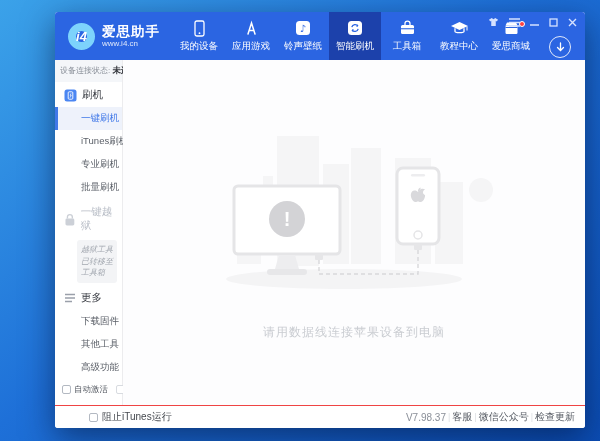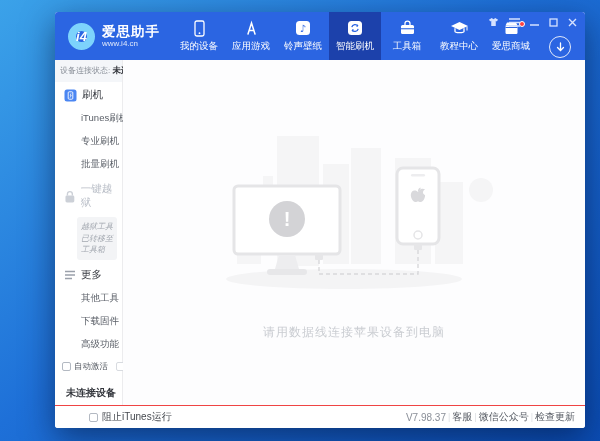--- a/index.html
+++ b/index.html
@@ -205,41 +205,42 @@
         </div>
 
         <div class="menu-group">
           <svg width="13" height="13" viewBox="0 0 13 13">
               <rect x="0.5" y="0.5" width="12" height="12" rx="2.5" fill="#4b86f2"></rect>
               <rect x="4.2" y="2.8" width="4.6" height="7.4" rx="1" fill="none" stroke="#fff" stroke-width="0.9"></rect>
               <path d="M6 8.6 L7.3 6.4 H6.2 L7 4.4" stroke="#fff" stroke-width="0.7" fill="none"></path>
             </svg>
           <span>刷机</span>
         </div>
+        <div class="menu-item selected">一键刷机</div>
         <div class="menu-item">iTunes刷机</div>
         <div class="menu-item">专业刷机</div>
         <div class="menu-item">批量刷机</div>
 
         <div class="menu-group disabled">
           <svg width="12" height="13" viewBox="0 0 12 13">
               <rect x="1.5" y="5.5" width="9" height="7" rx="1.5" fill="#ccd0d7"></rect>
               <path d="M3.5 5.5 V4 a2.5 2.5 0 0 1 5 0 V5.5" fill="none" stroke="#ccd0d7" stroke-width="1.4"></path>
             </svg>
           <span>一键越狱</span>
         </div>
         <div class="jb-note">越狱工具已转移至工具箱</div>
 
         <div class="menu-group">
           <svg width="12" height="10" viewBox="0 0 12 10">
               <path d="M1 1.5h10 M1 5h10 M1 8.5h7" stroke="#9aa0aa" stroke-width="1.3"></path>
             </svg>
           <span>更多</span>
         </div>
+        <div class="menu-item">下载固件</div>
         <div class="menu-item">其他工具</div>
-        <div class="menu-item">下载固件</div>
         <div class="menu-item">高级功能</div>
 
         <div class="spacer"></div>
 
         <div class="check-row">
           <span class="cb-wrap">
             <span class="cb"></span>
             <span class="cb-label">自动激活</span>
           </span>
           <span class="cb-wrap disabled">

